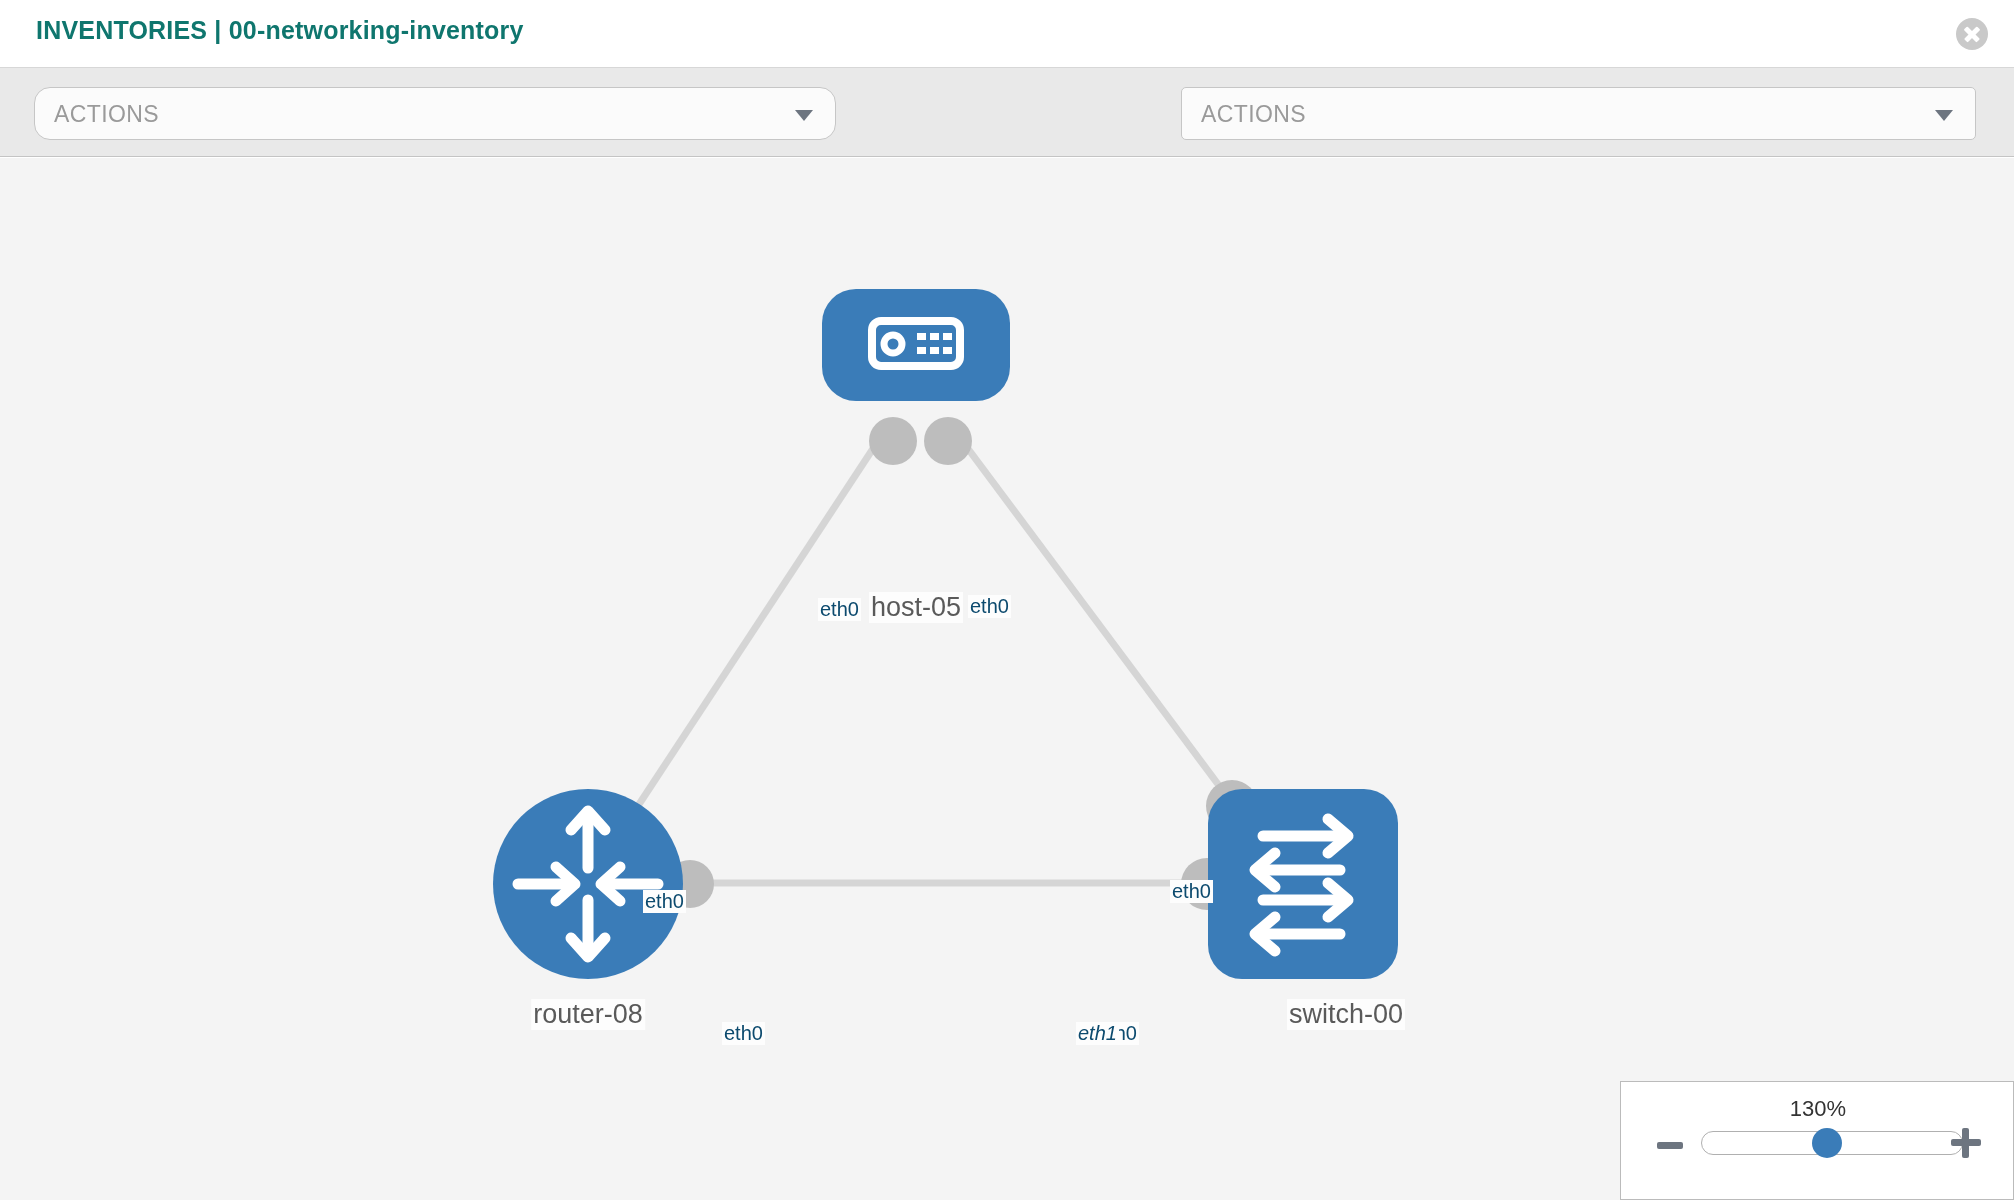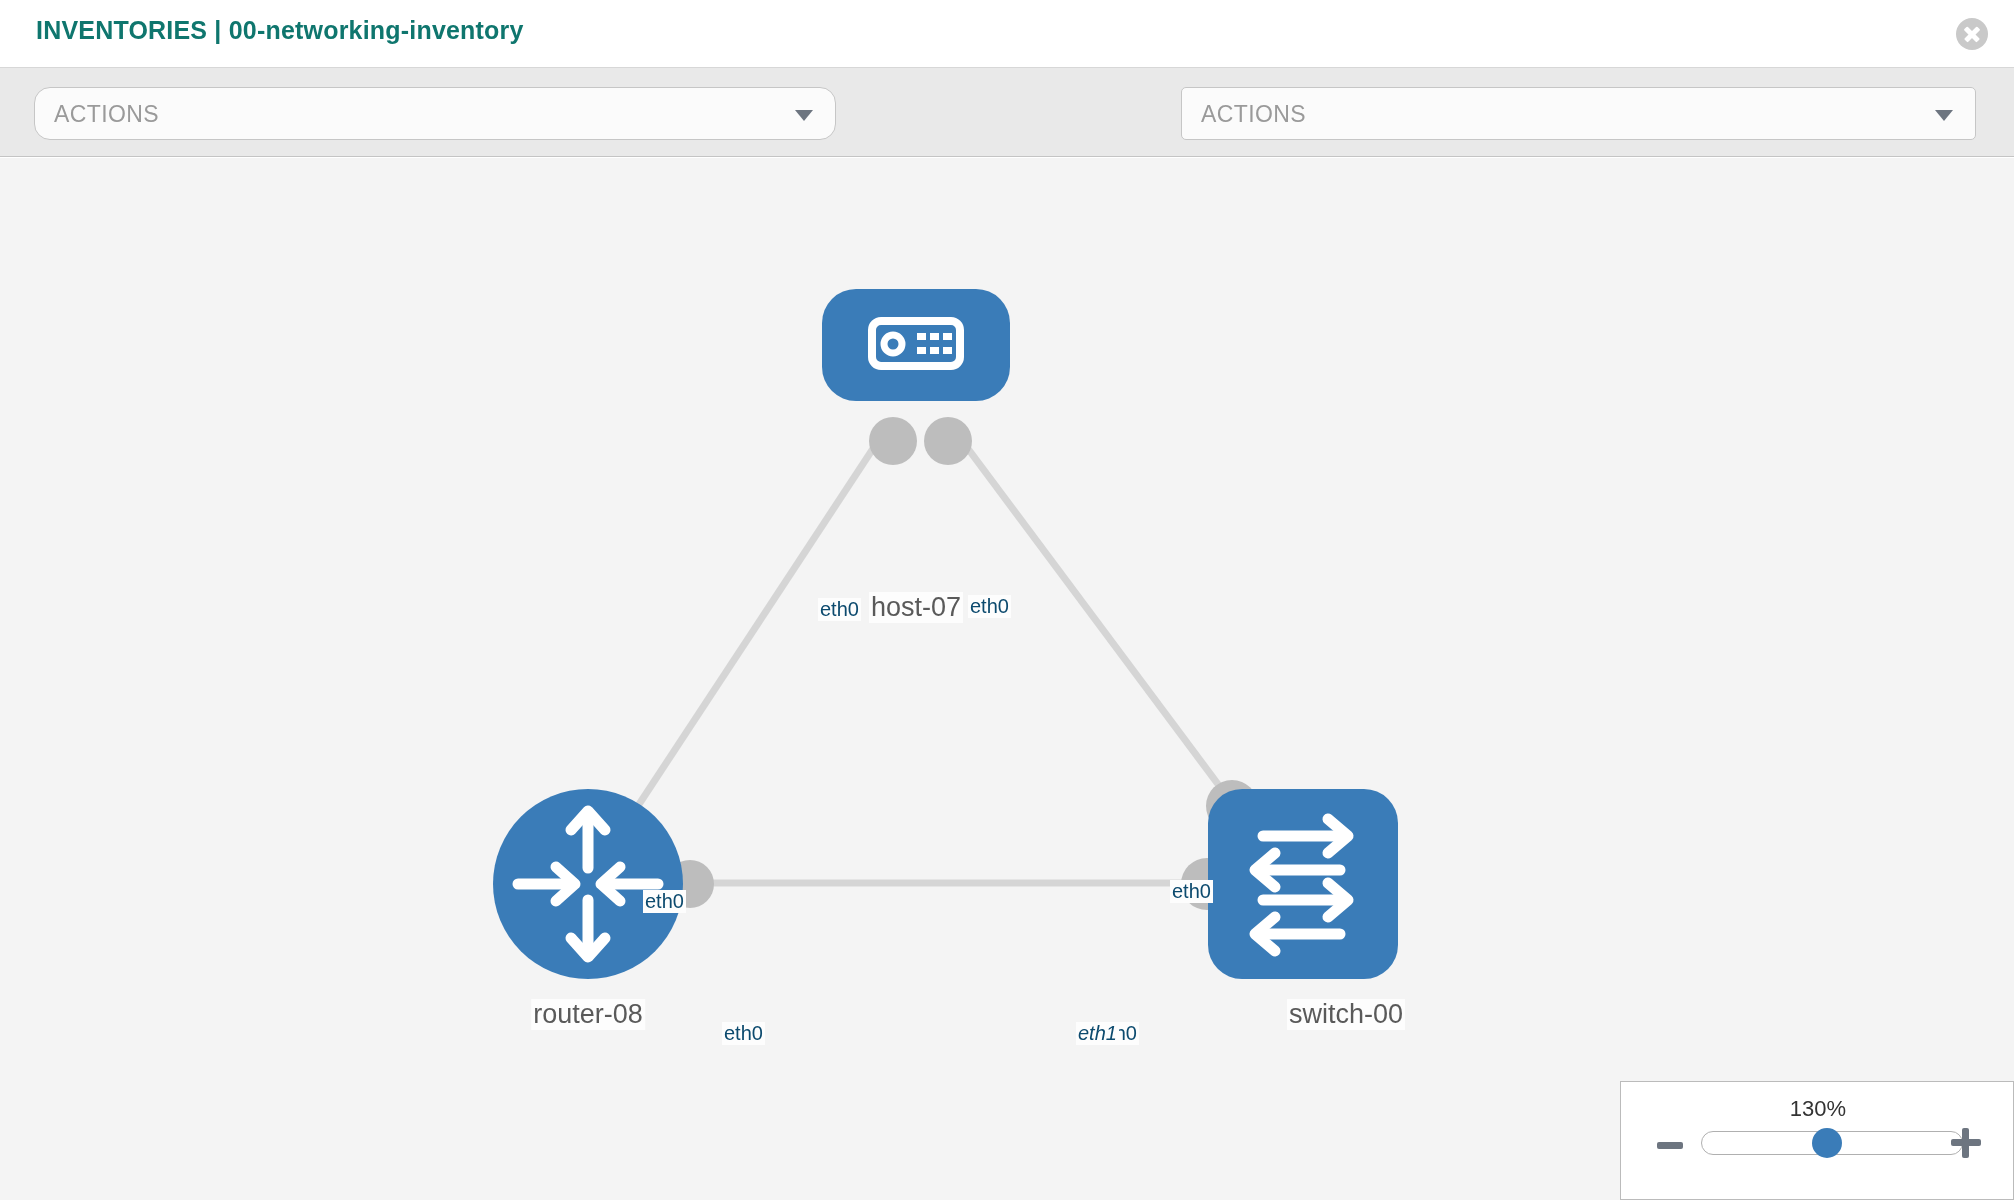--- a/index.html
+++ b/index.html
@@ -259,21 +259,21 @@
     </svg>
 
     <div class="iface-label" style="left:818px; top:440px;">eth0</div>
     <div class="iface-label" style="left:968px; top:437px;">eth0</div>
     <div class="iface-label" style="left:643px; top:732px;">eth0</div>
     <div class="iface-label" style="left:1170px; top:722px;">eth0</div>
     <div class="iface-label" style="left:722px; top:864px;">eth0</div>
     <div class="iface-label" style="left:1096px; top:864px;">eth0</div>
     <div class="iface-label" style="left:1076px; top:864px;font-style:italic;">eth1</div>
 
-    <div class="node-label" style="left:916px;  top:434px;">host-07</div>
+    <div class="node-label" style="left:916px;  top:434px;">host-05</div>
     <div class="node-label" style="left:588px;  top:841px;">router-08</div>
     <div class="node-label" style="left:1303px; top:841px;margin-left:43px;">switch-00</div>
 
     <div class="zoom-panel" style="left:1620px; top:923px;">
       <div class="zoom-value">130%</div>
       <div class="zoom-minus"></div>
       <div class="zoom-track"></div>
       <div class="zoom-thumb" id="zoom-thumb" style="left: 191.36px;"></div>
       <div class="zoom-plus"></div>
     </div>

